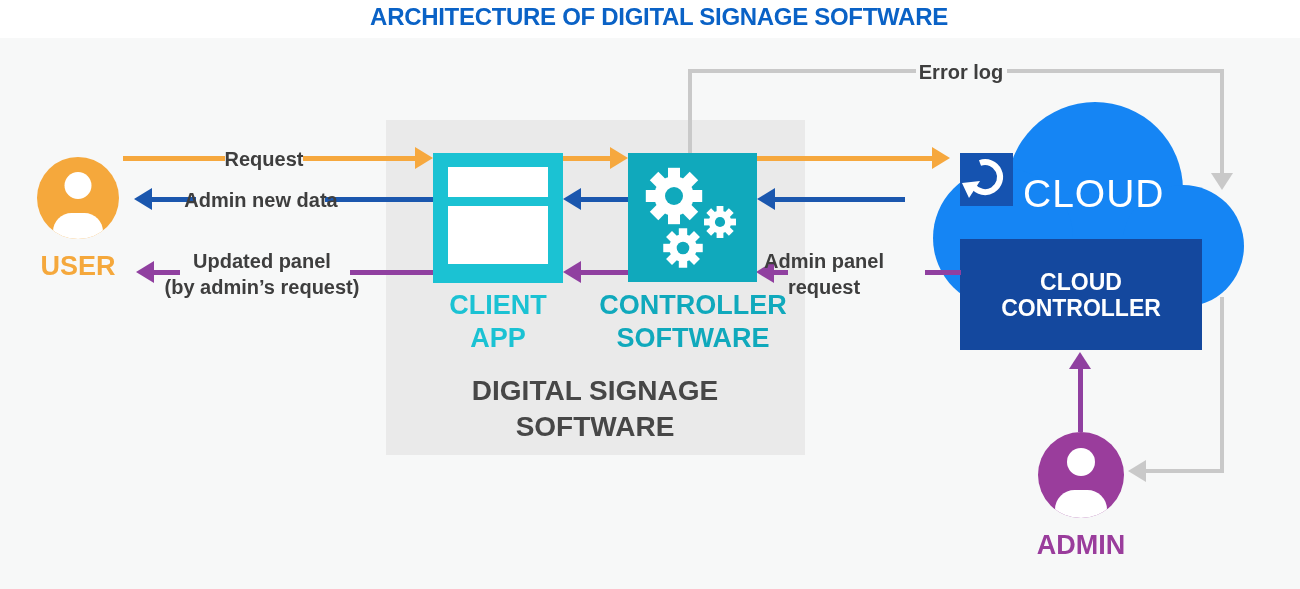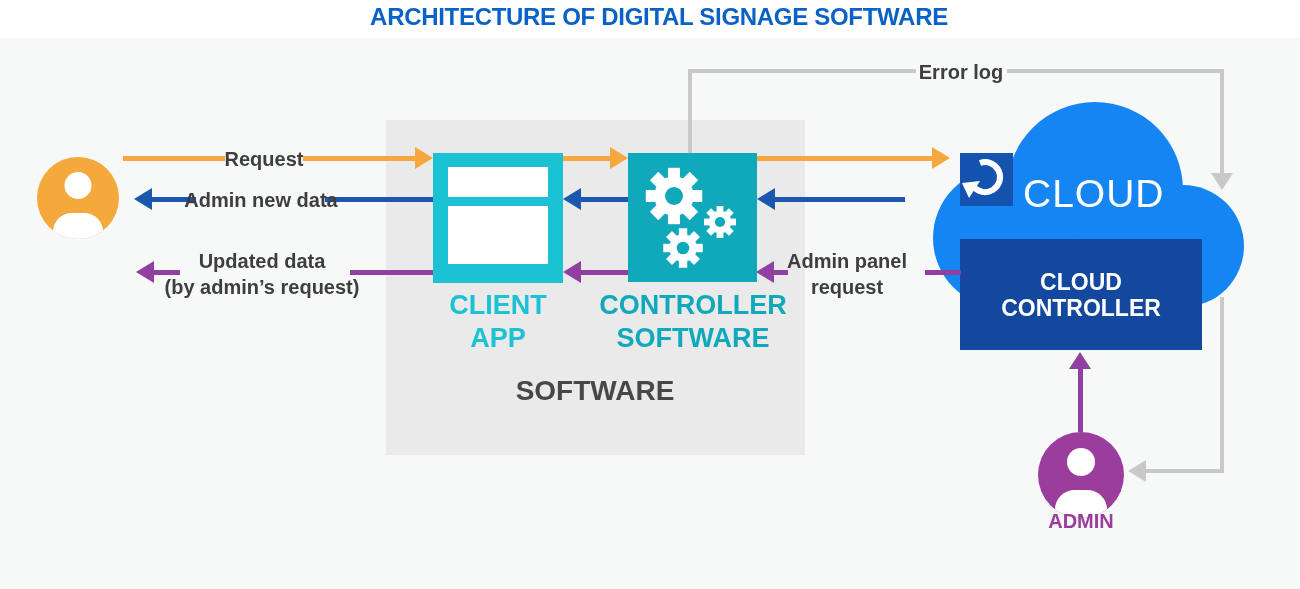--- a/index.html
+++ b/index.html
@@ -45,40 +45,41 @@
   .controller-label{left:598px;top:289px;width:190px;font-size:27px;line-height:33px;color:var(--teal);}
   .dsg-label{left:445px;top:373px;width:300px;font-size:28px;line-height:36px;color:#474747;z-index:2;}
   
   .person{border-radius:50%;overflow:hidden;z-index:3;}
   .person .head{position:absolute;left:50%;transform:translateX(-50%);background:#fff;border-radius:50%;}
   .person .bodyshape{position:absolute;left:50%;transform:translateX(-50%);background:#fff;
     border-radius:24px 24px 20px 20px;}
   .user-circle{left:37px;top:157px;width:82px;height:82px;background:#F5A83C;}
   .user-label{left:18px;top:251px;width:120px;font-size:27px;color:#F5A83C;}
   .admin-circle{left:1038px;top:432px;width:86px;height:86px;background:#9A3D9C;}
-  .admin-label{left:1021px;top:510px;width:120px;font-size:20px;color:#9A3D9C;text-align:center;}
+  .admin-label{left:1021px;top:530px;width:120px;font-size:27px;color:#9A3D9C;text-align:center;}
   
   .cloudpart{background:var(--cloud);z-index:4;}
   .round{border-radius:50%;}
   .cloud-label{left:1023px;top:172px;width:140px;text-align:right;color:#fff;
     font-weight:400;font-size:39px;letter-spacing:1px;z-index:5;}
   .kiosk{left:960px;top:239px;width:242px;height:111px;background:var(--navy);z-index:5;
     display:flex;flex-direction:column;align-items:center;justify-content:center;
     color:#fff;font-weight:700;font-size:23px;line-height:26px;text-align:center;}
   .refresh{left:960px;top:153px;width:53px;height:53px;background:var(--navy2);z-index:5;}
 </style>
 </head>
 <body>
 
 <div id="stage">
 
   <div class="abs title">ARCHITECTURE OF DIGITAL SIGNAGE SOFTWARE</div>
   <div class="abs panel"></div>
   <div class="abs graybox"></div>
   <div class="abs node-label dsg-label">
+    <div>DIGITAL SIGNAGE</div>
     <div>SOFTWARE</div>
   </div>
 
   <div class="abs gvl" style="left:688px;top:70px;height:83px;"></div>
   <div class="abs ghl" style="left:688px;top:69px;width:228px;"></div>
   <div class="abs elabel" style="left:891px;top:59px;width:140px;">Error log</div>
   <div class="abs ghl" style="left:1007px;top:69px;width:217px;"></div>
   <div class="abs gvl" style="left:1220px;top:69px;height:104px;"></div>
   <div class="abs ah ah-d c-g" style="left:1211px;top:173px;"></div>
   <div class="abs gvl" style="left:1220px;top:297px;height:174px;"></div>
@@ -99,29 +100,29 @@
   <div class="abs elabel" style="left:161px;top:187px;width:200px;">Admin new data</div>
   <div class="abs hl bg-b" style="left:325px;top:197px;width:108px;"></div>
   <div class="abs ah ah-l c-b" style="left:563px;top:188px;"></div>
   <div class="abs hl bg-b" style="left:581px;top:197px;width:47px;"></div>
   <div class="abs ah ah-l c-b" style="left:757px;top:188px;"></div>
   <div class="abs hl bg-b" style="left:775px;top:197px;width:130px;"></div>
 
   <div class="abs ah ah-l c-p" style="left:136px;top:261px;"></div>
   <div class="abs hl bg-p" style="left:154px;top:270px;width:26px;"></div>
   <div class="abs elabel" style="left:142px;top:248px;width:240px;">
-    <div>Updated data</div>
+    <div>Updated panel</div>
     <div>(by admin’s request)</div>
   </div>
   <div class="abs hl bg-p" style="left:350px;top:270px;width:83px;"></div>
   <div class="abs ah ah-l c-p" style="left:563px;top:261px;"></div>
   <div class="abs hl bg-p" style="left:581px;top:270px;width:47px;"></div>
   <div class="abs ah ah-l c-p" style="left:756px;top:261px;"></div>
   <div class="abs hl bg-p" style="left:774px;top:270px;width:14px;"></div>
-  <div class="abs elabel" style="left:757px;top:248px;width:180px;">
+  <div class="abs elabel" style="left:734px;top:248px;width:180px;">
     <div>Admin panel</div>
     <div>request</div>
   </div>
   <div class="abs hl bg-p" style="left:925px;top:270px;width:36px;z-index:6;"></div>
 
   <div class="abs vl bg-p" style="left:1078px;top:367px;height:65px;"></div>
   <div class="abs ah ah-u c-p" style="left:1069px;top:352px;"></div>
 
   <div class="abs cloudpart round" style="left:1007px;top:102px;width:176px;height:176px;"></div>
   <div class="abs cloudpart round" style="left:933px;top:168px;width:140px;height:140px;"></div>
@@ -186,20 +187,21 @@
   </div>
   <div class="abs node-label controller-label">
     <div>CONTROLLER</div>
     <div>SOFTWARE</div>
   </div>
 
   <div class="abs person user-circle">
     <div class="head" style="top:15px;width:27px;height:27px;"></div>
     <div class="bodyshape" style="bottom:-8px;width:50px;height:34px;"></div>
   </div>
+  <div class="abs node-label user-label">USER</div>
 
   <div class="abs person admin-circle">
     <div class="head" style="top:16px;width:28px;height:28px;"></div>
     <div class="bodyshape" style="bottom:-8px;width:52px;height:36px;"></div>
   </div>
   <div class="abs node-label admin-label">ADMIN</div>
 
 </div>
 
 </body></html>

